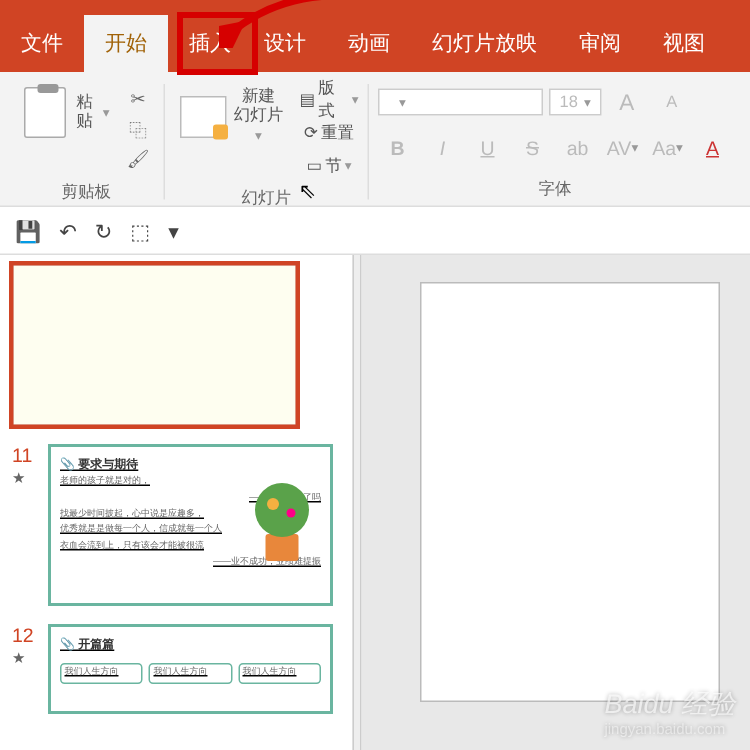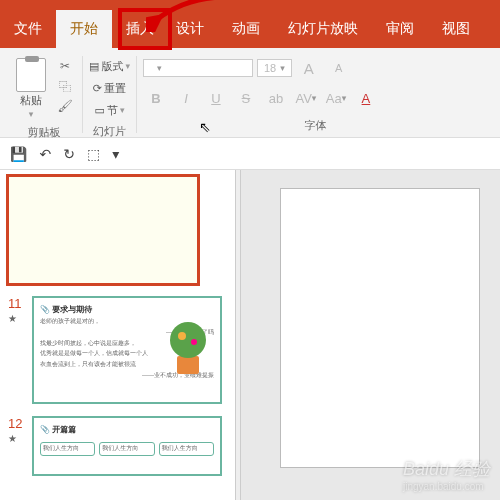--- a/index.html
+++ b/index.html
@@ -13,21 +13,21 @@
 
 .highlight-box { position: absolute; border: 4px solid #d60000; pointer-events: none; z-index: 100; }
 .arrow { position: absolute; z-index: 101; pointer-events: none; }
 
 .ribbon { background: #f3f3f3; padding: 8px 6px 4px; display: flex; border-bottom: 1px solid #ddd; height: 90px; }
 .ribbon-group { display: flex; flex-direction: column; align-items: center; padding: 0 6px; border-right: 1px solid #ddd; }
 .ribbon-group:last-child { border-right: none; }
 .group-body { flex: 1; display: flex; align-items: flex-start; gap: 4px; }
 .group-label { font-size: 11px; color: #666; padding-top: 4px; }
 
-.big-btn { display: flex; flex-direction: column; align-items: center; padding: 2px 4px; font-size: 11px; color: #555; gap: 2px; cursor: pointer; }
+.big-btn { display: flex; flex-direction: row; align-items: center; padding: 2px 4px; font-size: 11px; color: #555; gap: 2px; cursor: pointer; }
 .big-btn .label { line-height: 1.2; text-align: center; }
 .small-btn { width: 22px; height: 20px; display: flex; align-items: center; justify-content: center; cursor: pointer; font-size: 12px; color: #666; }
 .col { display: flex; flex-direction: column; }
 .row { display: flex; align-items: center; gap: 2px; }
 
 .icon-paste { width: 30px; height: 34px; background: #fff; border: 1px solid #aaa; border-radius: 2px; position: relative; }
 .icon-paste::before { content: ""; position: absolute; top: -3px; left: 8px; width: 14px; height: 6px; background: #999; border-radius: 2px; }
 .icon-newslide { width: 32px; height: 28px; background: #fff; border: 1px solid #bbb; position: relative; }
 .icon-newslide::before { content: ""; position: absolute; bottom: -2px; right: -2px; width: 10px; height: 10px; background: #f5b041; border-radius: 2px; }
 
@@ -40,21 +40,21 @@
 
 .workspace { display: flex; height: calc(500px - 10px - 38px - 90px - 32px); }
 .thumbpanel { width: 235px; background: #fff; overflow-y: auto; padding: 6px 8px; }
 .slide-entry { display: flex; gap: 6px; margin-bottom: 12px; }
 .slide-num { font-size: 13px; color: #d04424; width: 18px; }
 .star { color: #666; font-size: 10px; margin-top: 2px; }
 .thumb { width: 190px; height: 108px; background: #fefef0; border: 1px solid #ccc; position: relative; }
 .thumb.selected { outline: 3px solid #d04424; outline-offset: -1px; }
 .thumb.small { height: 60px; }
 
-.thumb-green { background: #fff; border: 2px solid #6ab5a0; padding: 6px; display: flex; flex-direction: column; gap: 3px; }
+.thumb-green { background: #fff; border: 2px solid #6ab5a0; padding: 6px; display: flex; flex-direction: column; gap: 3px; text-decoration: underline; }
 .mini-title { font-size: 8px; color: #333; font-weight: bold; }
 .mini-text { font-size: 6px; color: #666; line-height: 1.3; }
 .mini-plant { position: absolute; top: 20px; right: 8px; width: 50px; height: 60px; }
 
 .editor { flex: 1; background: #e8e8e8; display: flex; justify-content: center; padding: 18px 0 0 18px; }
 .canvas { width: 200px; height: 280px; background: #fff; border: 1px solid #bbb; }
 
 .cursor { position: absolute; z-index: 50; font-size: 14px; color: #000; }
 .ruler { width: 6px; background: #eee; border-left: 1px solid #ccc; border-right: 1px solid #ccc; }
 
@@ -101,20 +101,24 @@
         <div class="small-btn">✂</div>
         <div class="small-btn">⿻</div>
         <div class="small-btn">🖌</div>
       </div>
     </div>
     <div class="group-label">剪贴板</div>
   </div>
 
   <div class="ribbon-group">
     <div class="group-body">
+      <div class="big-btn">
+        <div class="icon-newslide"></div>
+        <span class="label"><span>新建</span><br><span>幻灯片</span> <span class="caret">▾</span></span>
+      </div>
       <div class="col" style="gap:2px;">
         <div class="row small-btn" style="width:auto;font-size:11px;color:#555">▤ <span>版式</span> <span class="caret">▾</span></div>
         <div class="row small-btn" style="width:auto;font-size:11px;color:#555">⟳ <span>重置</span></div>
         <div class="row small-btn" style="width:auto;font-size:11px;color:#555">▭ <span>节</span> <span class="caret">▾</span></div>
       </div>
     </div>
     <div class="group-label">幻灯片</div>
   </div>
 
   <div class="ribbon-group" style="flex:1">

